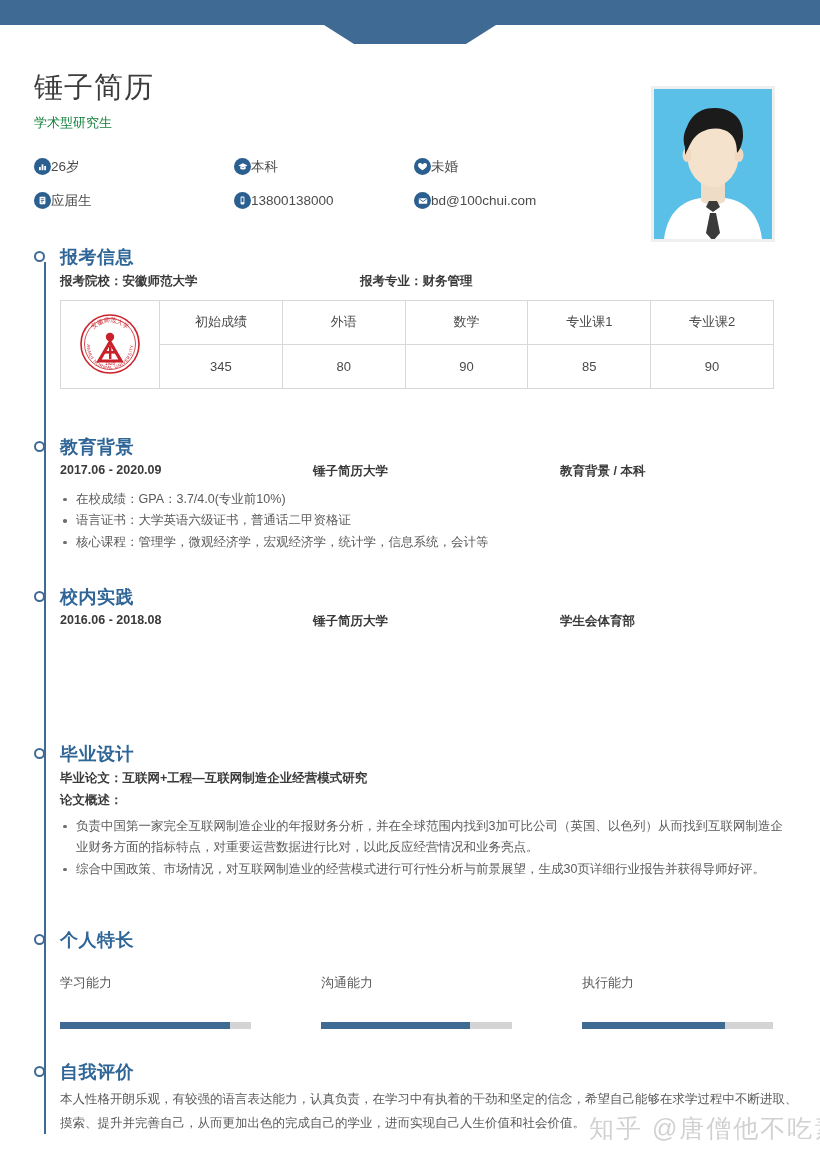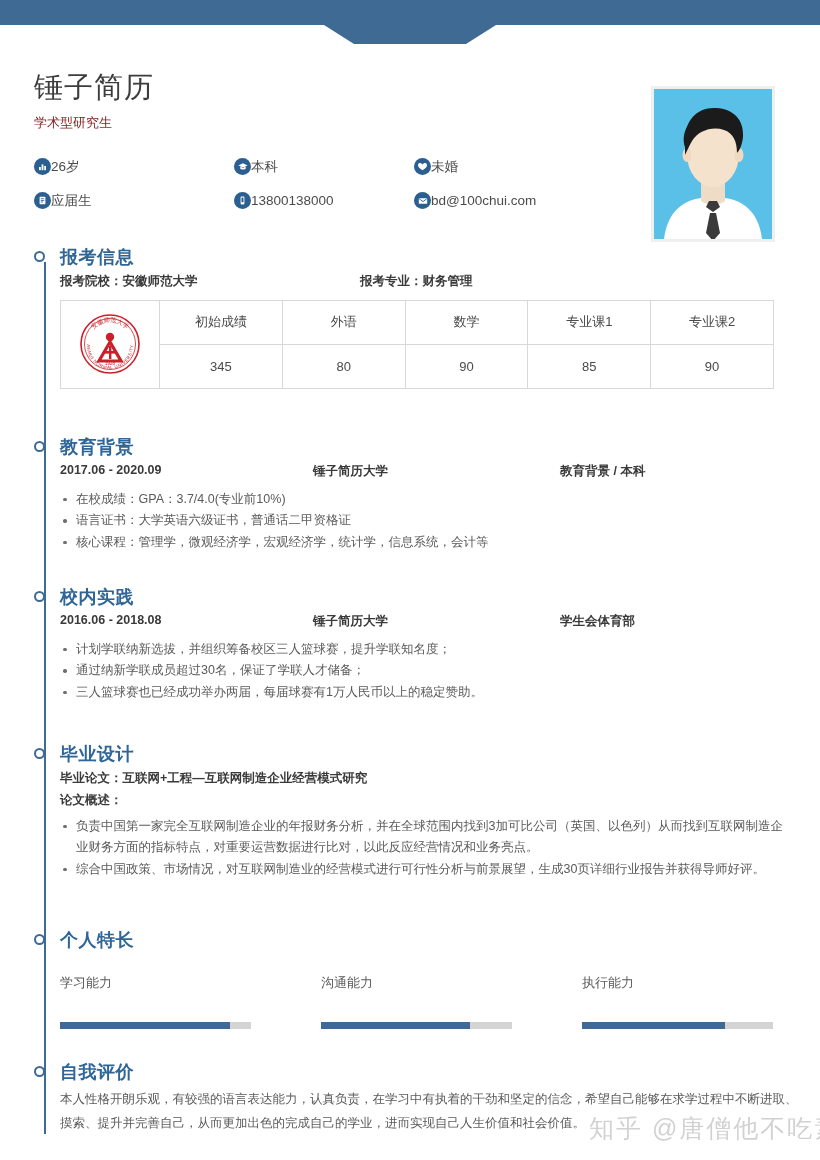--- a/index.html
+++ b/index.html
@@ -44,21 +44,21 @@
   .name {
     font-size: 29px;
     color: #3c3c3c;
     letter-spacing: 1px;
     line-height: 1.1;
     margin: 0 0 10px 0;
     font-weight: 400;
   }
   .subtitle {
     font-size: 13px;
-    color: #7f1d1d;
+    color: #15803d;
     margin: 0 0 26px 0;
   }
   .info-grid {
     display: grid;
     grid-template-columns: 200px 180px 240px;
     row-gap: 16px;
     column-gap: 0;
   }
   .info-item {
     display: flex;
@@ -416,25 +416,20 @@
 
 <div class="section" style="top:588px;">
   <div class="sec-marker"></div>
   <div class="sec-title">校内实践</div>
   <div class="sec-body">
     <div class="row-3" style="margin-top:6px;">
       <div class="c1">2016.06 - 2018.08</div>
       <div class="c2">锤子简历大学</div>
       <div class="c3">学生会体育部</div>
     </div>
-    <ul class="bullets">
-      <li>计划学联纳新选拔，并组织筹备校区三人篮球赛，提升学联知名度；</li>
-      <li>通过纳新学联成员超过30名，保证了学联人才储备；</li>
-      <li>三人篮球赛也已经成功举办两届，每届球赛有1万人民币以上的稳定赞助。</li>
-    </ul>
   </div>
 </div>
 
 <div class="section" style="top:745px;">
   <div class="sec-marker"></div>
   <div class="sec-title">毕业设计</div>
   <div class="sec-body">
     <div class="thesis-line">毕业论文：互联网+工程—互联网制造企业经营模式研究</div>
     <div class="thesis-line">论文概述：</div>
     <ul class="bullets" style="margin-top:4px;">

